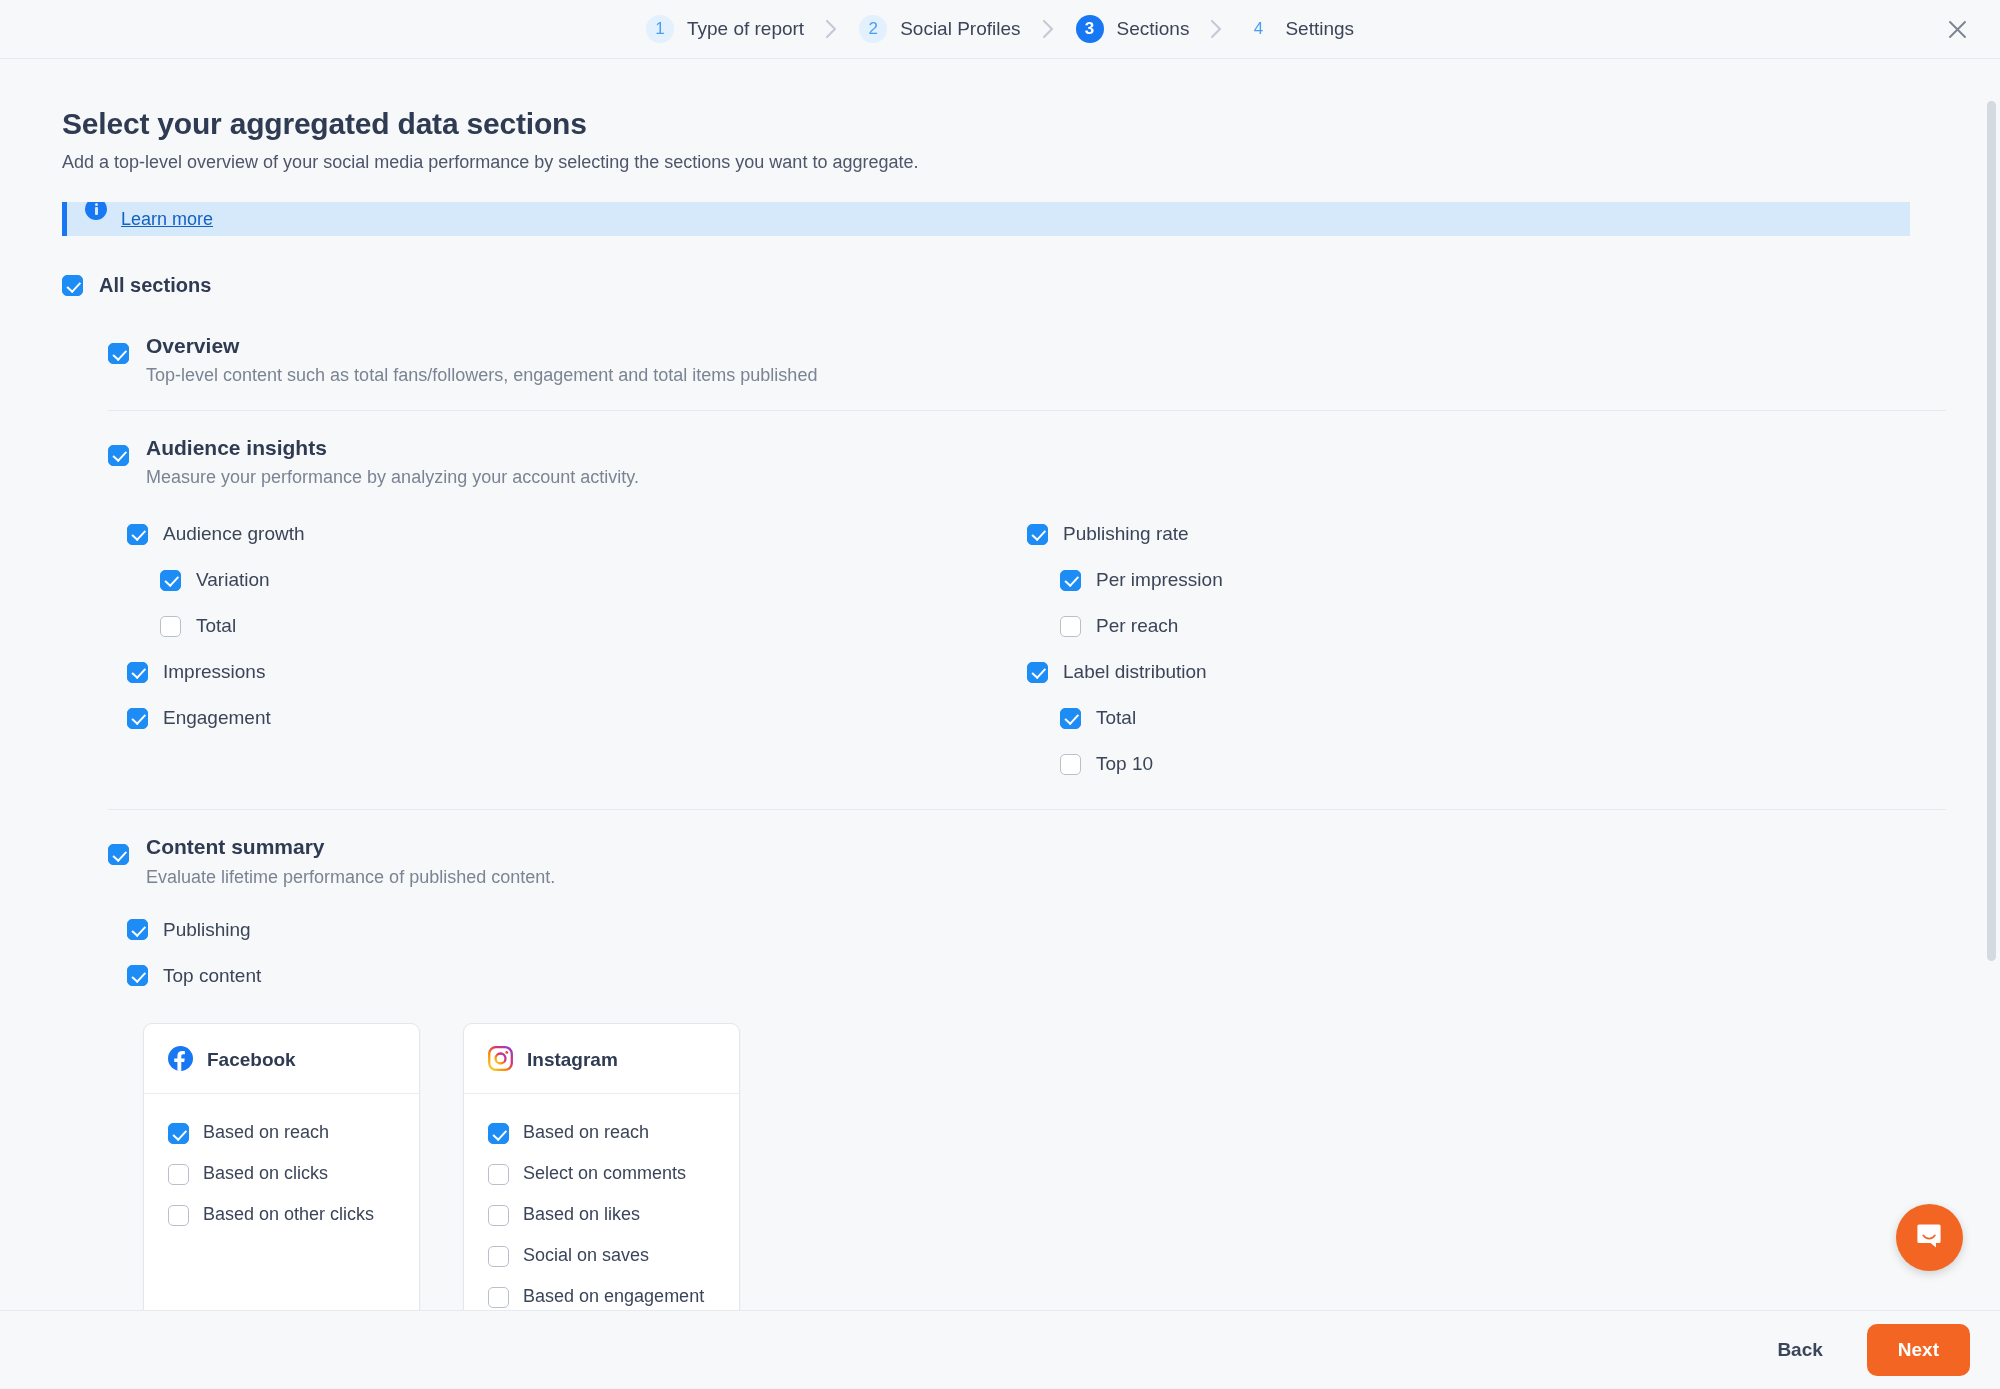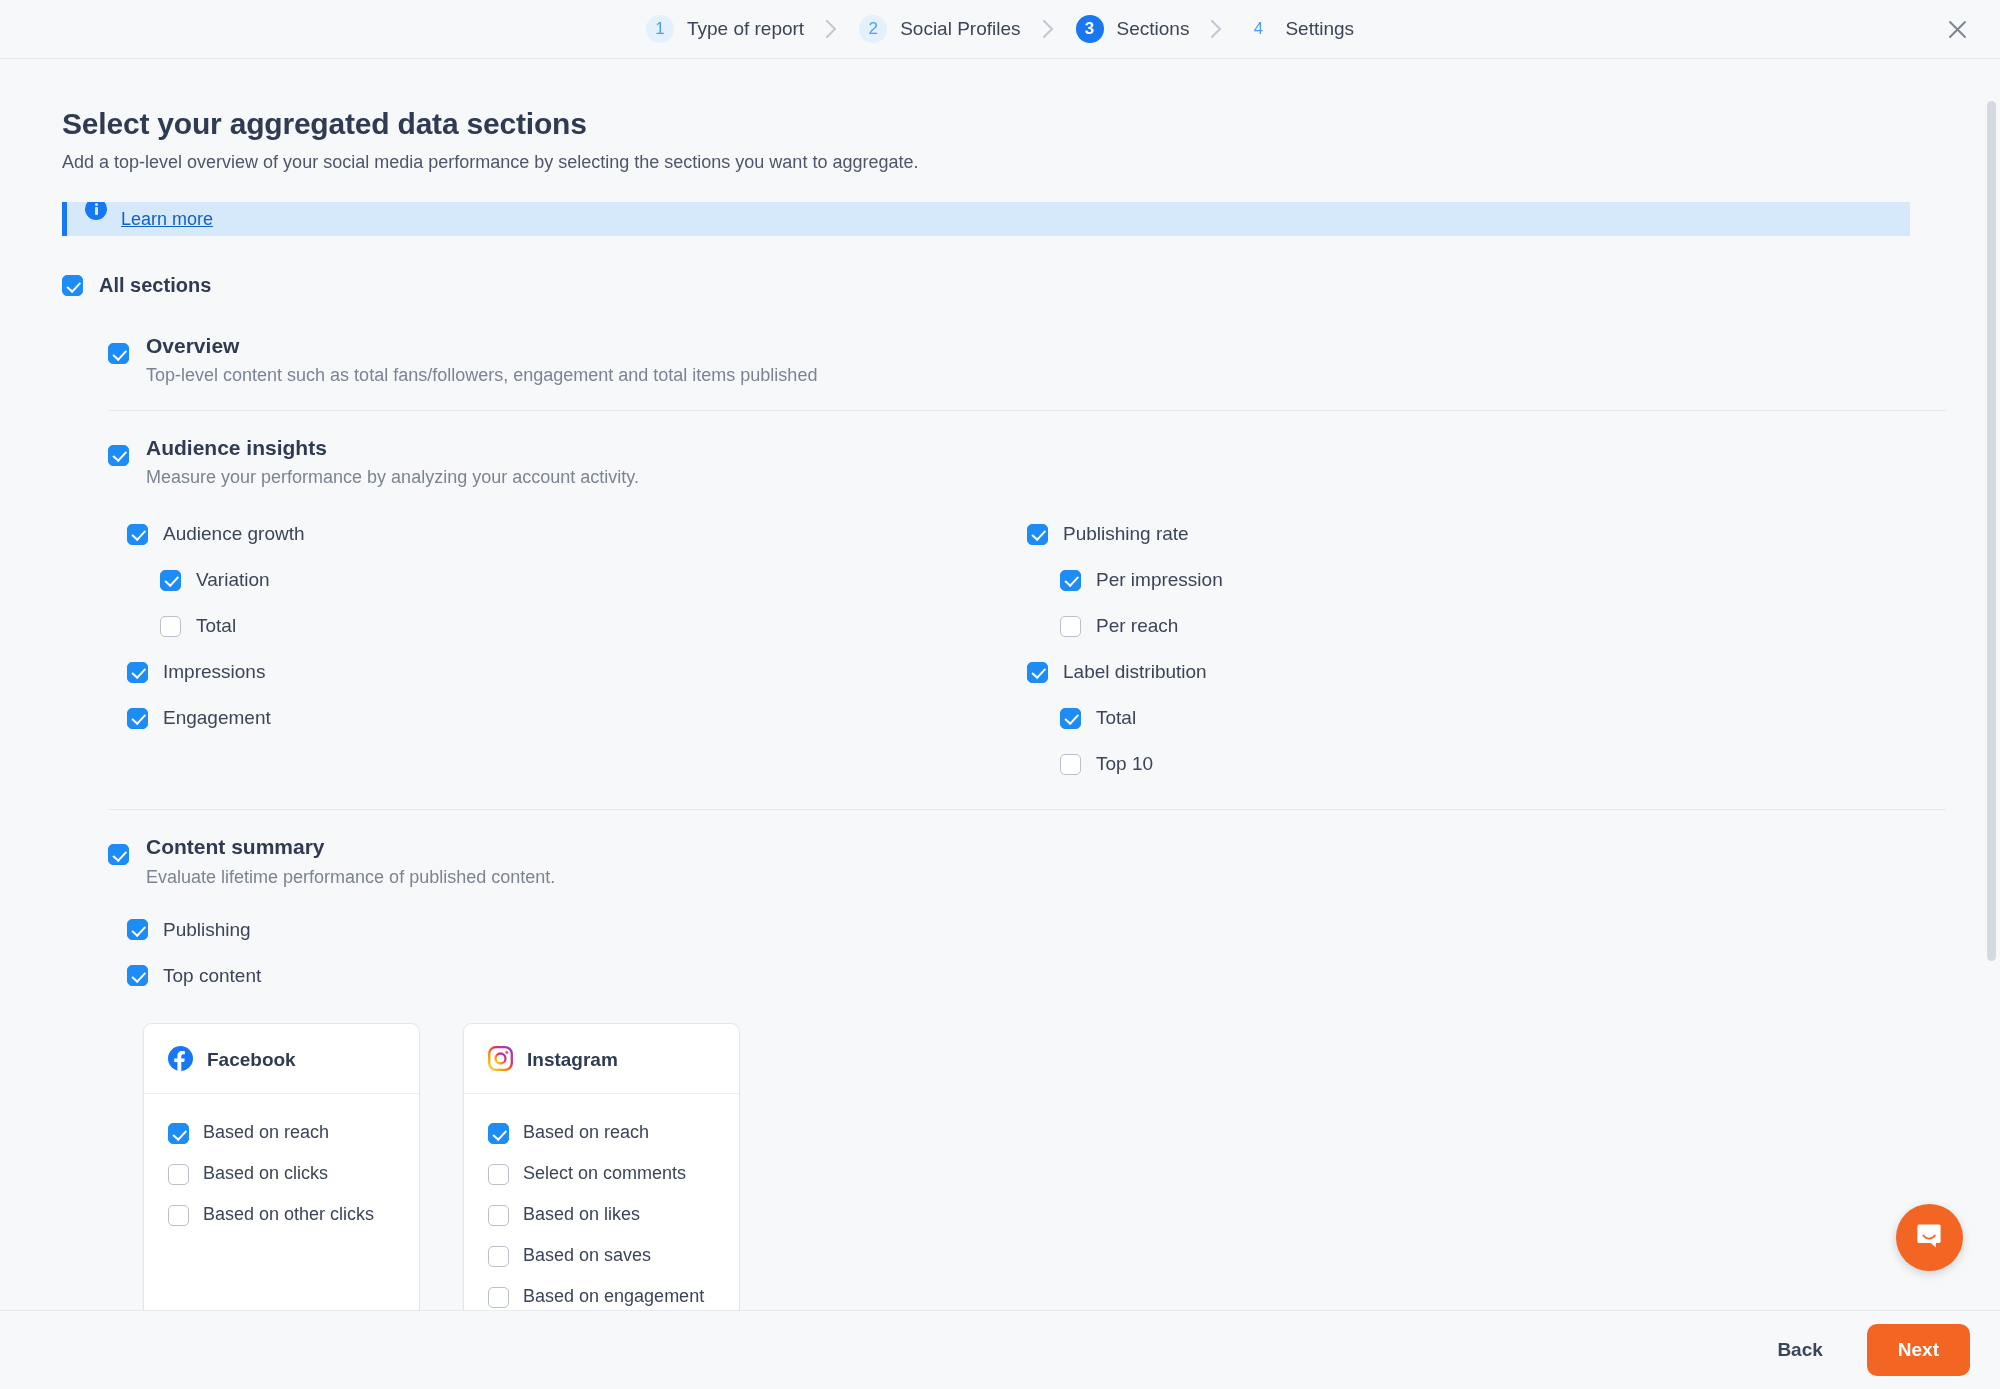--- a/index.html
+++ b/index.html
@@ -595,21 +595,21 @@
                 <div class="card-row">
                   <div class="cb"></div>
                   <div class="row-label">Select on comments</div>
                 </div>
                 <div class="card-row">
                   <div class="cb"></div>
                   <div class="row-label">Based on likes</div>
                 </div>
                 <div class="card-row">
                   <div class="cb"></div>
-                  <div class="row-label">Based on saves</div>
+                  <div class="row-label">Social on saves</div>
                 </div>
                 <div class="card-row">
                   <div class="cb"></div>
                   <div class="row-label">Based on engagement</div>
                 </div>
               </div>
             </div>
 
           </div>
         </div>

